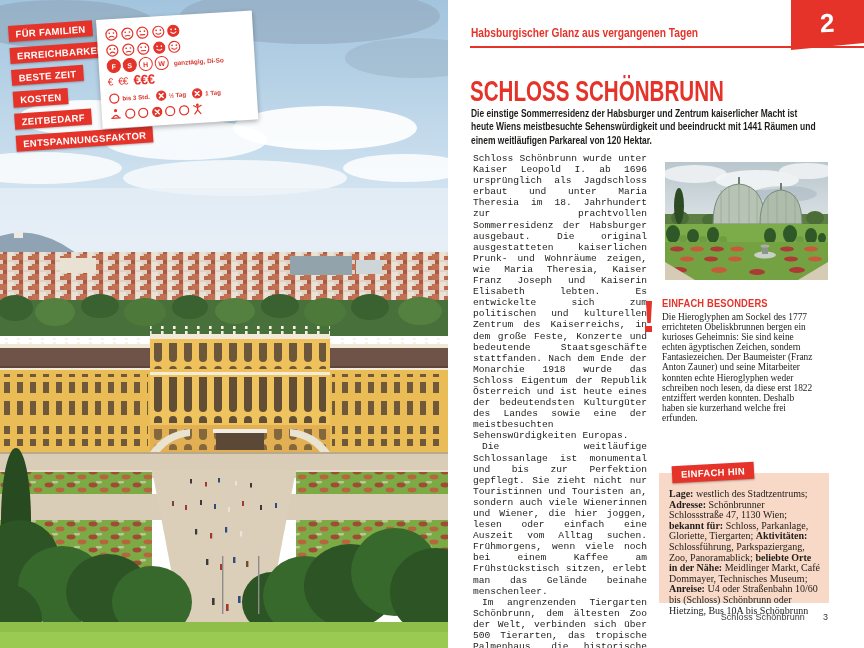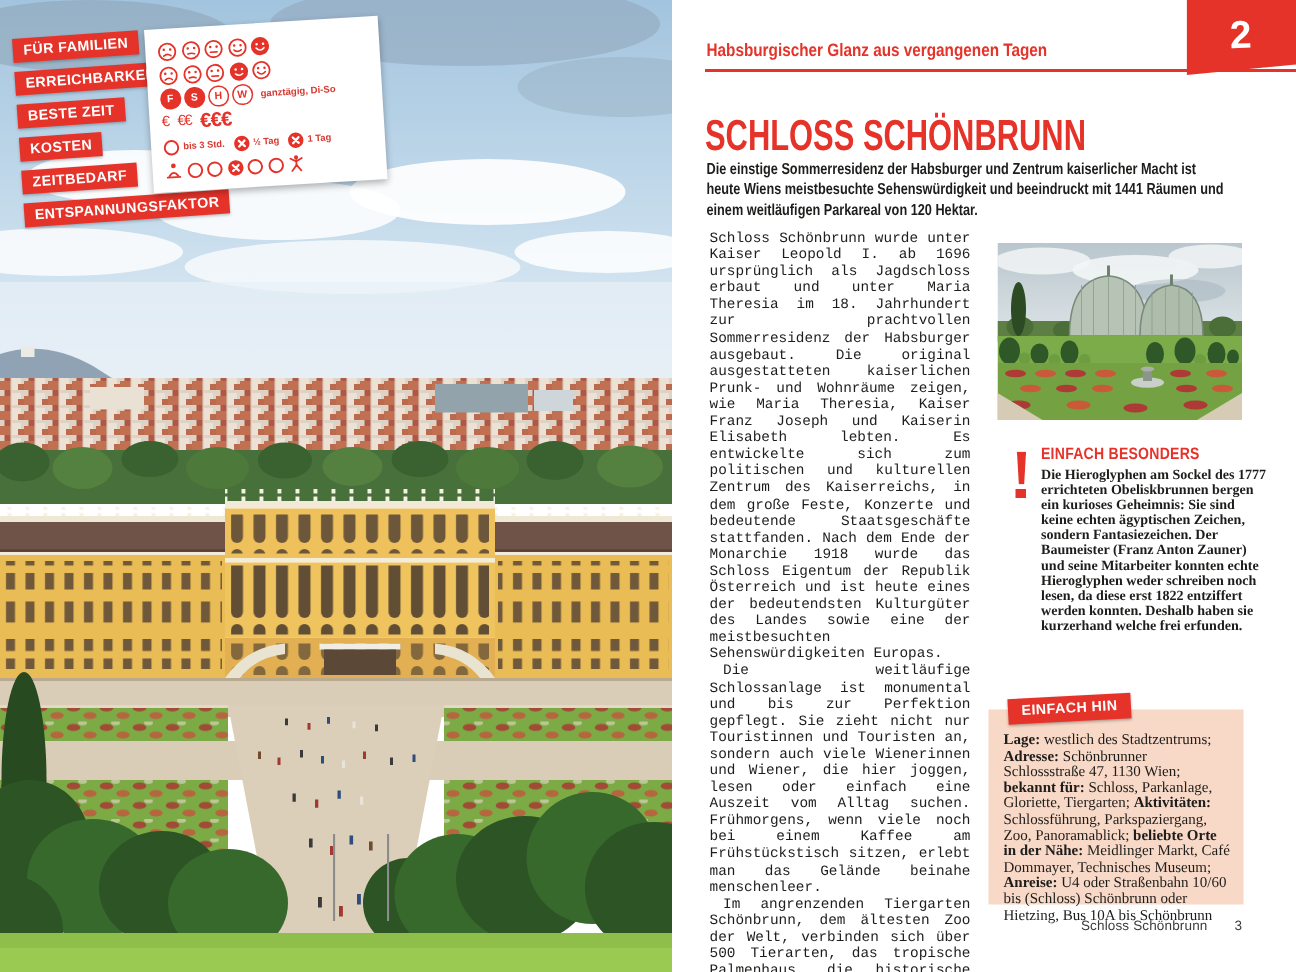--- a/index.html
+++ b/index.html
@@ -45,26 +45,26 @@
   .badge span{color:#fff;font-size:26px;font-weight:700;transform:rotate(-2deg) translateY(-2px);}
   .title{position:absolute;left:470px;top:56px;color:#e5332a;font-size:29px;font-weight:700;letter-spacing:0;transform:scaleX(.71);transform-origin:left top;white-space:nowrap;}
   .intro{position:absolute;left:471px;top:96px;width:432px;color:#1d1d1b;font-size:10.6px;font-weight:700;line-height:13.8px;transform:scaleX(.80);transform-origin:left top;}
 
   .article{position:absolute;left:473px;top:153px;width:174px;font-family:Liberation Mono, monospace;font-size:9.6px;line-height:11.1px;color:#1d1d1b;text-align:justify;}
   .article p{margin:0;}
   .article p + p{text-indent:9px;}
 
   .sidephoto{position:absolute;left:665px;top:162px;width:163px;height:118px;display:block;}
 
-  .besonders{position:absolute;left:675px;top:297px;width:171px;padding-left:19px;box-sizing:border-box;}
+  .besonders{position:absolute;left:643px;top:297px;width:171px;padding-left:19px;box-sizing:border-box;}
   .excl{position:absolute;left:2px;top:4px;width:8px;height:34px;}
   .excl .bar{height:22px;background:#e5332a;clip-path:polygon(12% 0,88% 0,72% 100%,28% 100%);}
   .excl .dot{margin-top:3px;height:6px;width:7px;background:#e5332a;}
   .b-head{color:#e5332a;font-size:11px;font-weight:700;letter-spacing:.2px;transform:scaleX(.85);transform-origin:left top;white-space:nowrap;margin:0 0 3px;}
-  .b-text{font-family:"Liberation Serif",serif;font-size:9.4px;line-height:10.1px;color:#1d1d1b;margin:0;font-weight:bold;}
+  .b-text{font-family:"Liberation Serif",serif;font-size:9.4px;line-height:10.1px;color:#1d1d1b;margin:0;}
 
   .hinbox{position:absolute;left:659px;top:473px;width:170px;height:130px;background:#f8d8c6;box-sizing:border-box;padding:16px 9px 8px 10px;}
   .ribbon{position:absolute;left:13px;top:-9px;background:#e5332a;color:#fff;font-size:9.5px;font-weight:700;letter-spacing:.3px;padding:3px 9px;transform:rotate(-3deg);box-shadow:0 1px 2px rgba(0,0,0,.3);white-space:nowrap;}
   .hin-text{font-family:Liberation Serif, serif;font-size:10px;line-height:10.6px;color:#1d1d1b;}
   .seg-b{font-weight:700;}
 
   .pagefooter{position:absolute;right:36px;top:612px;display:flex;gap:18px;align-items:baseline;font-size:9px;color:#3c3c3b;}
   .pagefooter .sec{font-weight:400;letter-spacing:.1px;}
 </style>
 </head>

